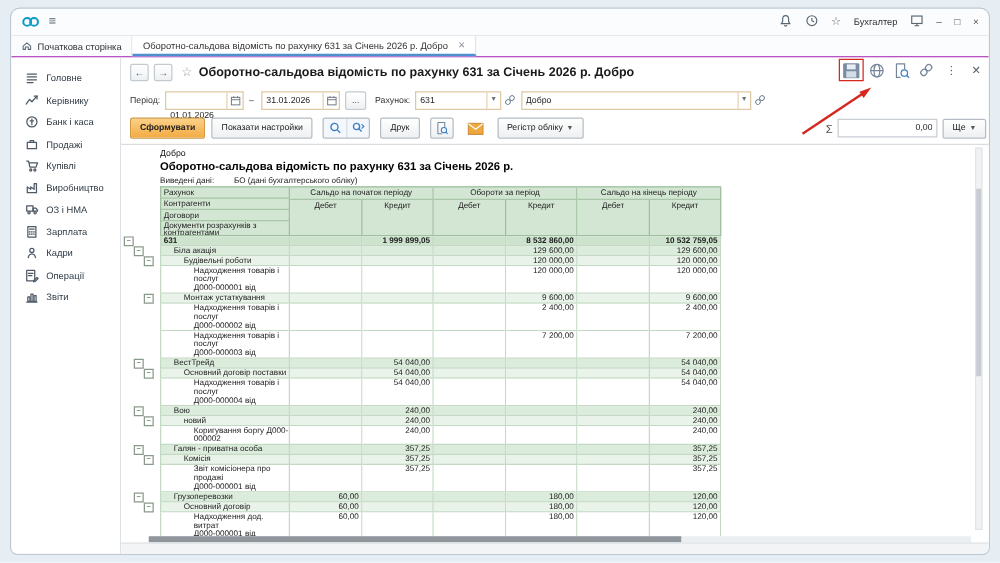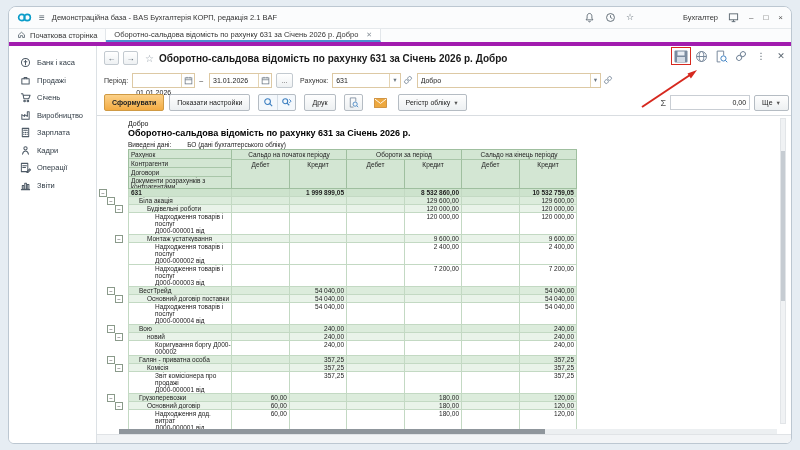--- a/index.html
+++ b/index.html
@@ -10,26 +10,26 @@
             border:1px solid #bcc7d1; border-radius:8px 8px 6px 6px; overflow:hidden; }
 
   
   .titlebar { position:absolute; left:0; top:0; right:0; height:22px; background:#fbfcfd;
               border-bottom:1px solid #e5e9ec; display:flex; align-items:center; padding:0 8px; gap:7px; }
   .logo { color:#0a9cc9; display:flex; align-items:center; }
   .hamb { color:#5a6670; display:flex; }
   .app-title { font-size:7.5px; color:#333; }
   .tb-right { margin-left:auto; display:flex; align-items:center; gap:10px; color:#5a6670; }
   .tb-right .glyph { font-size:9px; line-height:1; cursor:default; }
-  .user-label { font-size:7.5px; color:#333;margin-left:39px; }
+  .user-label { font-size:7.5px; color:#333; }
   .winctl { font-size:8px; color:#555; }
 
   
   .tabbar { position:absolute; left:0; top:22px; right:0; height:17px; background:#fbfcfd;
-            border-bottom:4px solid #a21caf; display:flex; }
+            border-bottom:1px solid #a21caf; display:flex; }
   .tab { display:flex; align-items:center; gap:4px; padding:0 8px; font-size:7.5px; color:#333;
          border-right:1px solid #e2e6ea; position:relative; }
   .tab.active { background:#fff; border-bottom:2px solid #4d8fd1; }
   .tab .tclose { color:#8a939b; font-size:7px; margin-left:4px; }
 
   
   .sidebar { position:absolute; left:0; top:39px; bottom:0; width:88px; background:#fff;
              border-right:1px solid #dce1e5; padding-top:8px; }
   .side-item { height:17.5px; display:flex; align-items:center; gap:6px; padding-left:10px;
                font-size:7.5px; color:#2f3a44; cursor:default; }
@@ -127,21 +127,20 @@
 <div class="window">
 
   <div class="titlebar">
     <span class="logo">
       <svg width="15" height="11" viewBox="0 0 16 12" fill="none" stroke="currentColor" stroke-width="1.8">
         <circle cx="5" cy="6" r="3.4"></circle>
           <circle cx="11" cy="6" r="3.4"></circle>
       </svg>
     </span>
     <span class="hamb glyph" style="font-size:10px;">≡</span>
-    <span class="app-title">Демонстраційна база - BAS Бухгалтерія КОРП, редакція 2.1 BAF</span>
     <span class="tb-right">
       <span>
         <svg width="11" height="11" viewBox="0 0 12 12" fill="none" stroke="currentColor" stroke-width="1">
           <path d="M6 1.6C4.3 1.6 3.4 3 3.4 4.8v2L2.3 8.6h7.4L8.6 6.8v-2C8.6 3 7.7 1.6 6 1.6z"></path>
             <path d="M5 9.8a1 1 0 0 0 2 0"></path>
         </svg>
       </span>
       <span>
         <svg width="11" height="11" viewBox="0 0 12 12" fill="none" stroke="currentColor" stroke-width="1">
           <circle cx="6" cy="6" r="4.3"></circle>
@@ -174,20 +173,37 @@
     <div class="tab active">
       <span>Оборотно-сальдова відомість по рахунку 631 за Січень 2026 р. Добро</span>
       <span class="tclose">✕</span>
     </div>
   </div>
 
   <div class="sidebar" id="sidebar">
       <div class="side-item">
         <span class="sic">
           <svg viewBox="0 0 12 12" width="11" height="11" fill="none" stroke="currentColor" stroke-width="1.1" stroke-linecap="round" stroke-linejoin="round">
+            <path d="M2 2.5h8M2 5h8M2 7.5h8M2 10h5"></path>
+          </svg>
+        </span>
+        <span>Головне</span>
+      </div>
+      <div class="side-item">
+        <span class="sic">
+          <svg viewBox="0 0 12 12" width="11" height="11" fill="none" stroke="currentColor" stroke-width="1.1" stroke-linecap="round" stroke-linejoin="round">
+            <path d="M1 9l3-4 2 2 4.5-5"></path>
+            <path d="M8 2h2.5v2.5"></path>
+          </svg>
+        </span>
+        <span>Керівнику</span>
+      </div>
+      <div class="side-item">
+        <span class="sic">
+          <svg viewBox="0 0 12 12" width="11" height="11" fill="none" stroke="currentColor" stroke-width="1.1" stroke-linecap="round" stroke-linejoin="round">
             <circle cx="6" cy="6" r="4.4"></circle>
             <path d="M6 3.5v5M4.5 5.2h3"></path>
           </svg>
         </span>
         <span>Банк і каса</span>
       </div>
       <div class="side-item">
         <span class="sic">
           <svg viewBox="0 0 12 12" width="11" height="11" fill="none" stroke="currentColor" stroke-width="1.1" stroke-linecap="round" stroke-linejoin="round">
             <rect x="2" y="4.2" width="8" height="5.6"></rect>
@@ -197,29 +213,40 @@
         <span>Продажі</span>
       </div>
       <div class="side-item">
         <span class="sic">
           <svg viewBox="0 0 12 12" width="11" height="11" fill="none" stroke="currentColor" stroke-width="1.1" stroke-linecap="round" stroke-linejoin="round">
             <path d="M1.5 2h1.6l1.2 5.4h5.2L11 3.6H4"></path>
             <circle cx="5" cy="9.8" r="0.9"></circle>
             <circle cx="8.6" cy="9.8" r="0.9"></circle>
           </svg>
         </span>
-        <span>Січень</span>
+        <span>Купівлі</span>
       </div>
       <div class="side-item">
         <span class="sic">
           <svg viewBox="0 0 12 12" width="11" height="11" fill="none" stroke="currentColor" stroke-width="1.1" stroke-linecap="round" stroke-linejoin="round">
             <path d="M2 10V5l3 2V5l3 2V2h2v8z"></path>
           </svg>
         </span>
         <span>Виробництво</span>
+      </div>
+      <div class="side-item">
+        <span class="sic">
+          <svg viewBox="0 0 12 12" width="11" height="11" fill="none" stroke="currentColor" stroke-width="1.1" stroke-linecap="round" stroke-linejoin="round">
+            <path d="M1.5 3h5.5v4.5H1.5z"></path>
+            <path d="M7 5h2.5L11 6.8v0.7H7z"></path>
+            <circle cx="3.5" cy="9" r="1"></circle>
+            <circle cx="8.8" cy="9" r="1"></circle>
+          </svg>
+        </span>
+        <span>ОЗ і НМА</span>
       </div>
       <div class="side-item">
         <span class="sic">
           <svg viewBox="0 0 12 12" width="11" height="11" fill="none" stroke="currentColor" stroke-width="1.1" stroke-linecap="round" stroke-linejoin="round">
             <rect x="2.5" y="1.5" width="7" height="9"></rect>
             <path d="M4 3.5h4"></path>
             <path d="M4.2 6h0.01M6 6h0.01M7.8 6h0.01M4.2 8h0.01M6 8h0.01M7.8 8h0.01" stroke-width="1.4"></path>
           </svg>
         </span>
         <span>Зарплата</span>

